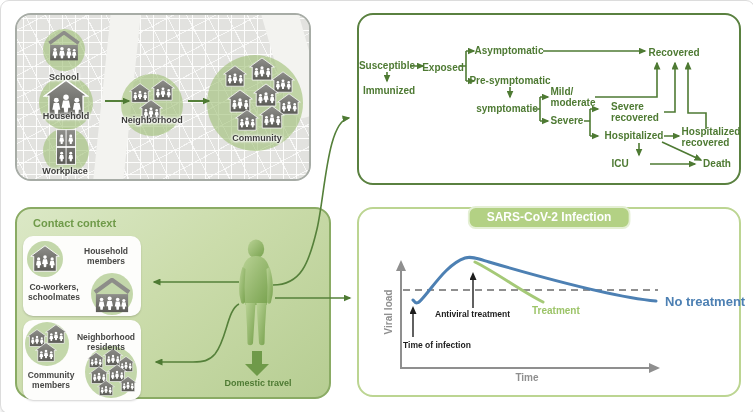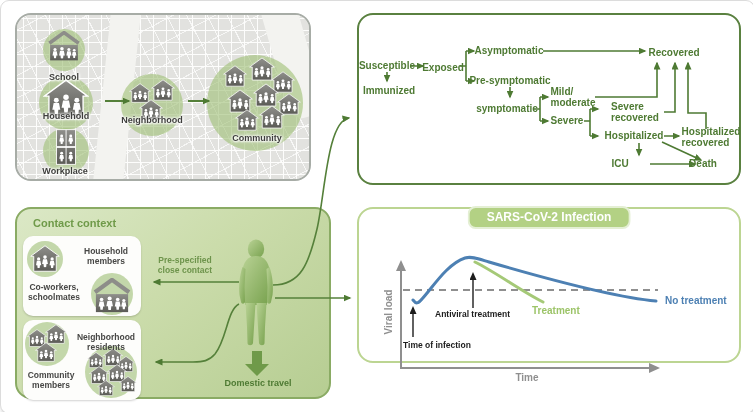--- a/index.html
+++ b/index.html
@@ -40,26 +40,26 @@
   
   .con{left:14px;top:206px;width:316px;height:192px;border:2px solid #8aab64;
        background:linear-gradient(140deg,#dbe8c6 0%,#cbdcab 45%,#b6cd92 100%);}
   .ctxhead{font-weight:bold;font-size:11px;color:#6f9a49;}
   .wbox{position:absolute;background:#fdfdfb;border-radius:10px;box-shadow:0 1px 2px rgba(0,0,0,.18);}
   .boxlbl{font-weight:bold;font-size:8.5px;color:#474745;text-align:center;line-height:1.2;}
   .clabel{font-weight:bold;font-size:8.5px;color:#6e944c;text-align:center;transform:translateX(-50%);}
   .travel{font-weight:bold;font-size:9px;color:#4e7a33;text-align:center;transform:translateX(-50%);white-space:nowrap;}
 
   
-  .inf{left:356px;top:206px;width:384px;height:156px;border:2px solid #bcd592;background:#fff;}
+  .inf{left:356px;top:206px;width:384px;height:190px;border:2px solid #bcd592;background:#fff;}
   .axlbl{font-weight:600;font-size:10px;color:#8f8f8f;}
   .ylab{transform:translate(-50%,-50%) rotate(-90deg);white-space:nowrap;}
   .xlab{transform:translateX(-50%);}
   .annk{font-weight:600;font-size:8.5px;color:#1d1d1d;white-space:nowrap;}
-  .sblue{font-weight:bold;font-size:10px;color:#4d80b3;white-space:nowrap;}
+  .sblue{font-weight:bold;font-size:13px;color:#4d80b3;white-space:nowrap;}
   .sgreen{font-weight:bold;font-size:10px;color:#9cc468;white-space:nowrap;}
 </style>
 </head>
 <body>
 
 <svg width="0" height="0" style="position:absolute" aria-hidden="true">
   <defs>
     <linearGradient id="gHouse" x1="0" y1="0" x2="0" y2="1">
       <stop offset="0" stop-color="#8f8f8b"></stop>
         <stop offset="1" stop-color="#5b5b56"></stop>
@@ -195,21 +195,21 @@
     <div class="lbl dnode" style="left:214px;top:82px">Mild/
 moderate</div>
     <div class="lbl dnode ctr" style="left:208px;top:106px">Severe</div>
     <div class="lbl dnode ctr" style="left:315px;top:38px">Recovered</div>
     <div class="lbl dnode" style="left:276px;top:97px">Severe
 recovered</div>
     <div class="lbl dnode ctr" style="left:275px;top:121px">Hospitalized</div>
     <div class="lbl dnode" style="left:352px;top:122px">Hospitalized
 recovered</div>
     <div class="lbl dnode ctr" style="left:261px;top:149px">ICU</div>
-    <div class="lbl dnode ctr" style="left:344px;top:149px">Death</div>
+    <div class="lbl dnode ctr" style="left:358px;top:149px">Death</div>
   </section>
 
   <section class="panel con">
     <div class="lbl ctxhead" style="left:16px;top:8px">Contact context</div>
 
     <div class="wbox" style="left:6px;top:27px;width:118px;height:80px">
       <div class="gcirc" style="left:4px;top:5px;width:36px;height:36px"></div>
       <svg class="layer" width="118" height="80">
         <use href="#sym-house" x="7" y="9" width="30" height="27"></use>
         <circle cx="89" cy="58" r="21" fill="rgba(160,192,120,.62)"></circle>
@@ -254,22 +254,20 @@
     </svg>
 
     <svg class="layer" width="316" height="192">
       <g stroke="#55803a" stroke-width="1.6" fill="none">
         <path d="M222 73 H137" marker-end="url(#mkg)"></path>
         <path d="M222 95 C210 101 210 130 198 145 C192 152 186 153 176 153 H139" marker-end="url(#mkg)"></path>
       </g>
       <path d="M235 142 h10 v13 h7 l-12 12 -12 -12 h7 Z" fill="#6f9a49"></path>
     </svg>
 
-    <div class="lbl clabel" style="left:168px;top:47px;width:80px">Pre-specified
-close contact</div>
     <div class="lbl travel" style="left:241px;top:169px">Domestic travel</div>
   </section>
 
   <section class="panel inf">
     <div class="pill lgreen">SARS-CoV-2 Infection</div>
 
     <svg class="layer" width="384" height="196">
       <g stroke="#8f8f8f" stroke-width="2" fill="none">
         <path d="M42 160 V54" marker-end="url(#mkgray)"></path>
         <path d="M42 159 H298" marker-end="url(#mkgray)"></path>

